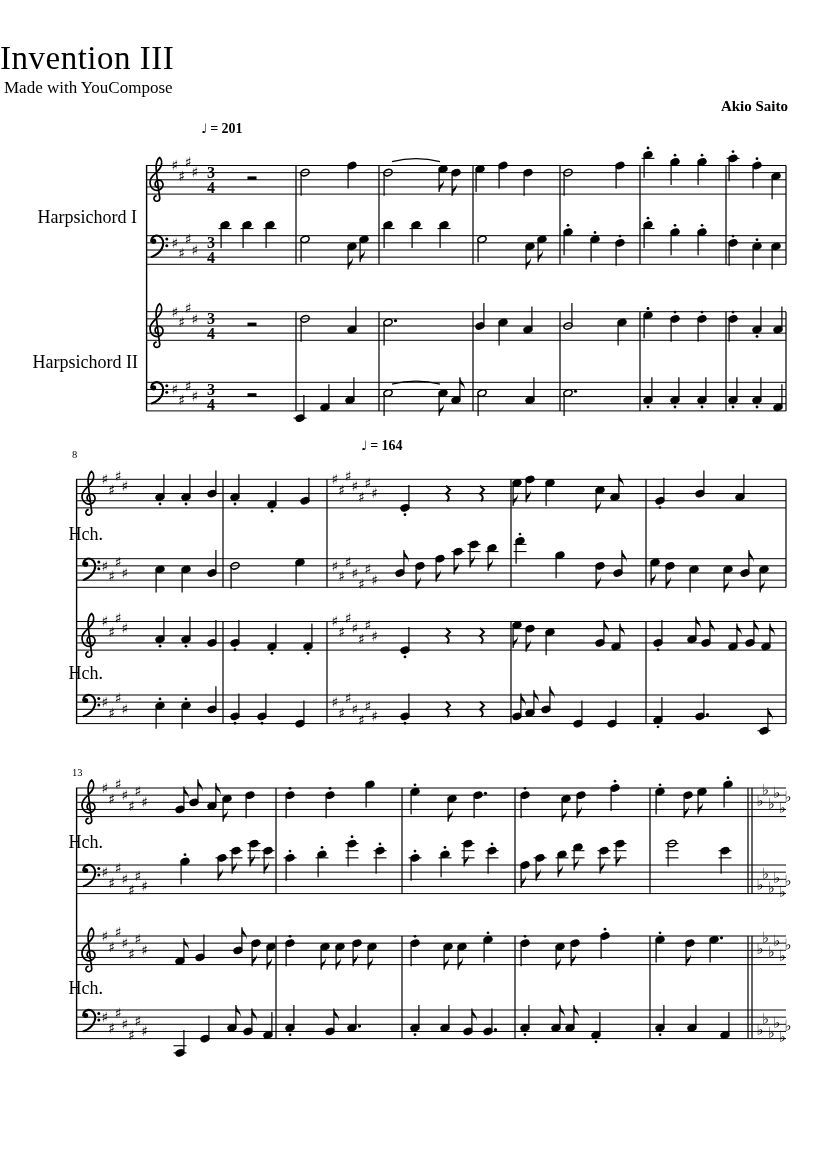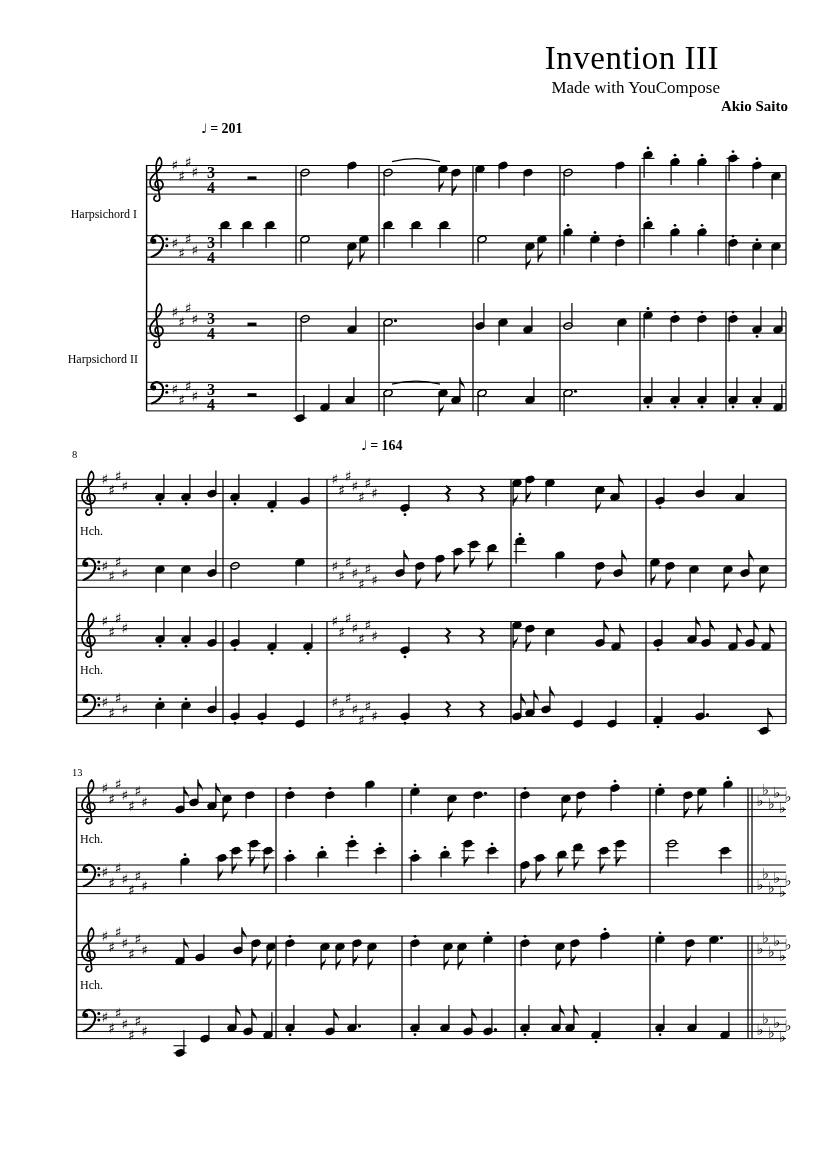--- a/index.html
+++ b/index.html
@@ -1,38 +1,38 @@
 <!DOCTYPE html>
 <html><head>
 <meta charset="utf-8">
 <style>
   html,body{margin:0;padding:0;background:#888;}
   .page{
     position:relative;width:827px;height:1169px;background:#ffffff;
     font-family:"Liberation Serif", serif;color:#000;overflow:hidden;margin:0 auto;
   }
   .title{
-    position:absolute;top:40px;left:0;width:719px;text-align:right;
+    position:absolute;top:40px;left:0;width:719px;text-align:left;
     font-size:33px;font-weight:400;letter-spacing:.5px;
   }
   .subtitle{
-    position:absolute;top:78px;left:16px;width:704px;text-align:right;
+    position:absolute;top:78px;left:4px;width:704px;text-align:left;
     font-size:17px;
   }
   .composer{
     position:absolute;top:98px;right:39px;font-size:15px;text-align:right;font-weight:bold;
   }
   .tempo{
     position:absolute;font-weight:bold;font-size:14px;white-space:nowrap;
     font-family:"Liberation Serif", serif;
     margin-left:8px;
   }
   .tempo .nq{font-family:"DejaVu Sans", sans-serif;font-size:13px;font-weight:bold;margin-right:3px;}
   .instr-label{
-    position:absolute;font-size:12px;white-space:nowrap;
+    position:absolute;font-size:18px;white-space:nowrap;
     font-family:"Liberation Serif", serif;
   }
   .measure-no{
     position:absolute;font-size:10.5px;font-family:"Liberation Serif", serif;
   }
   svg.score{position:absolute;left:0;top:0;}
 </style>
 </head>
 <body>
 

